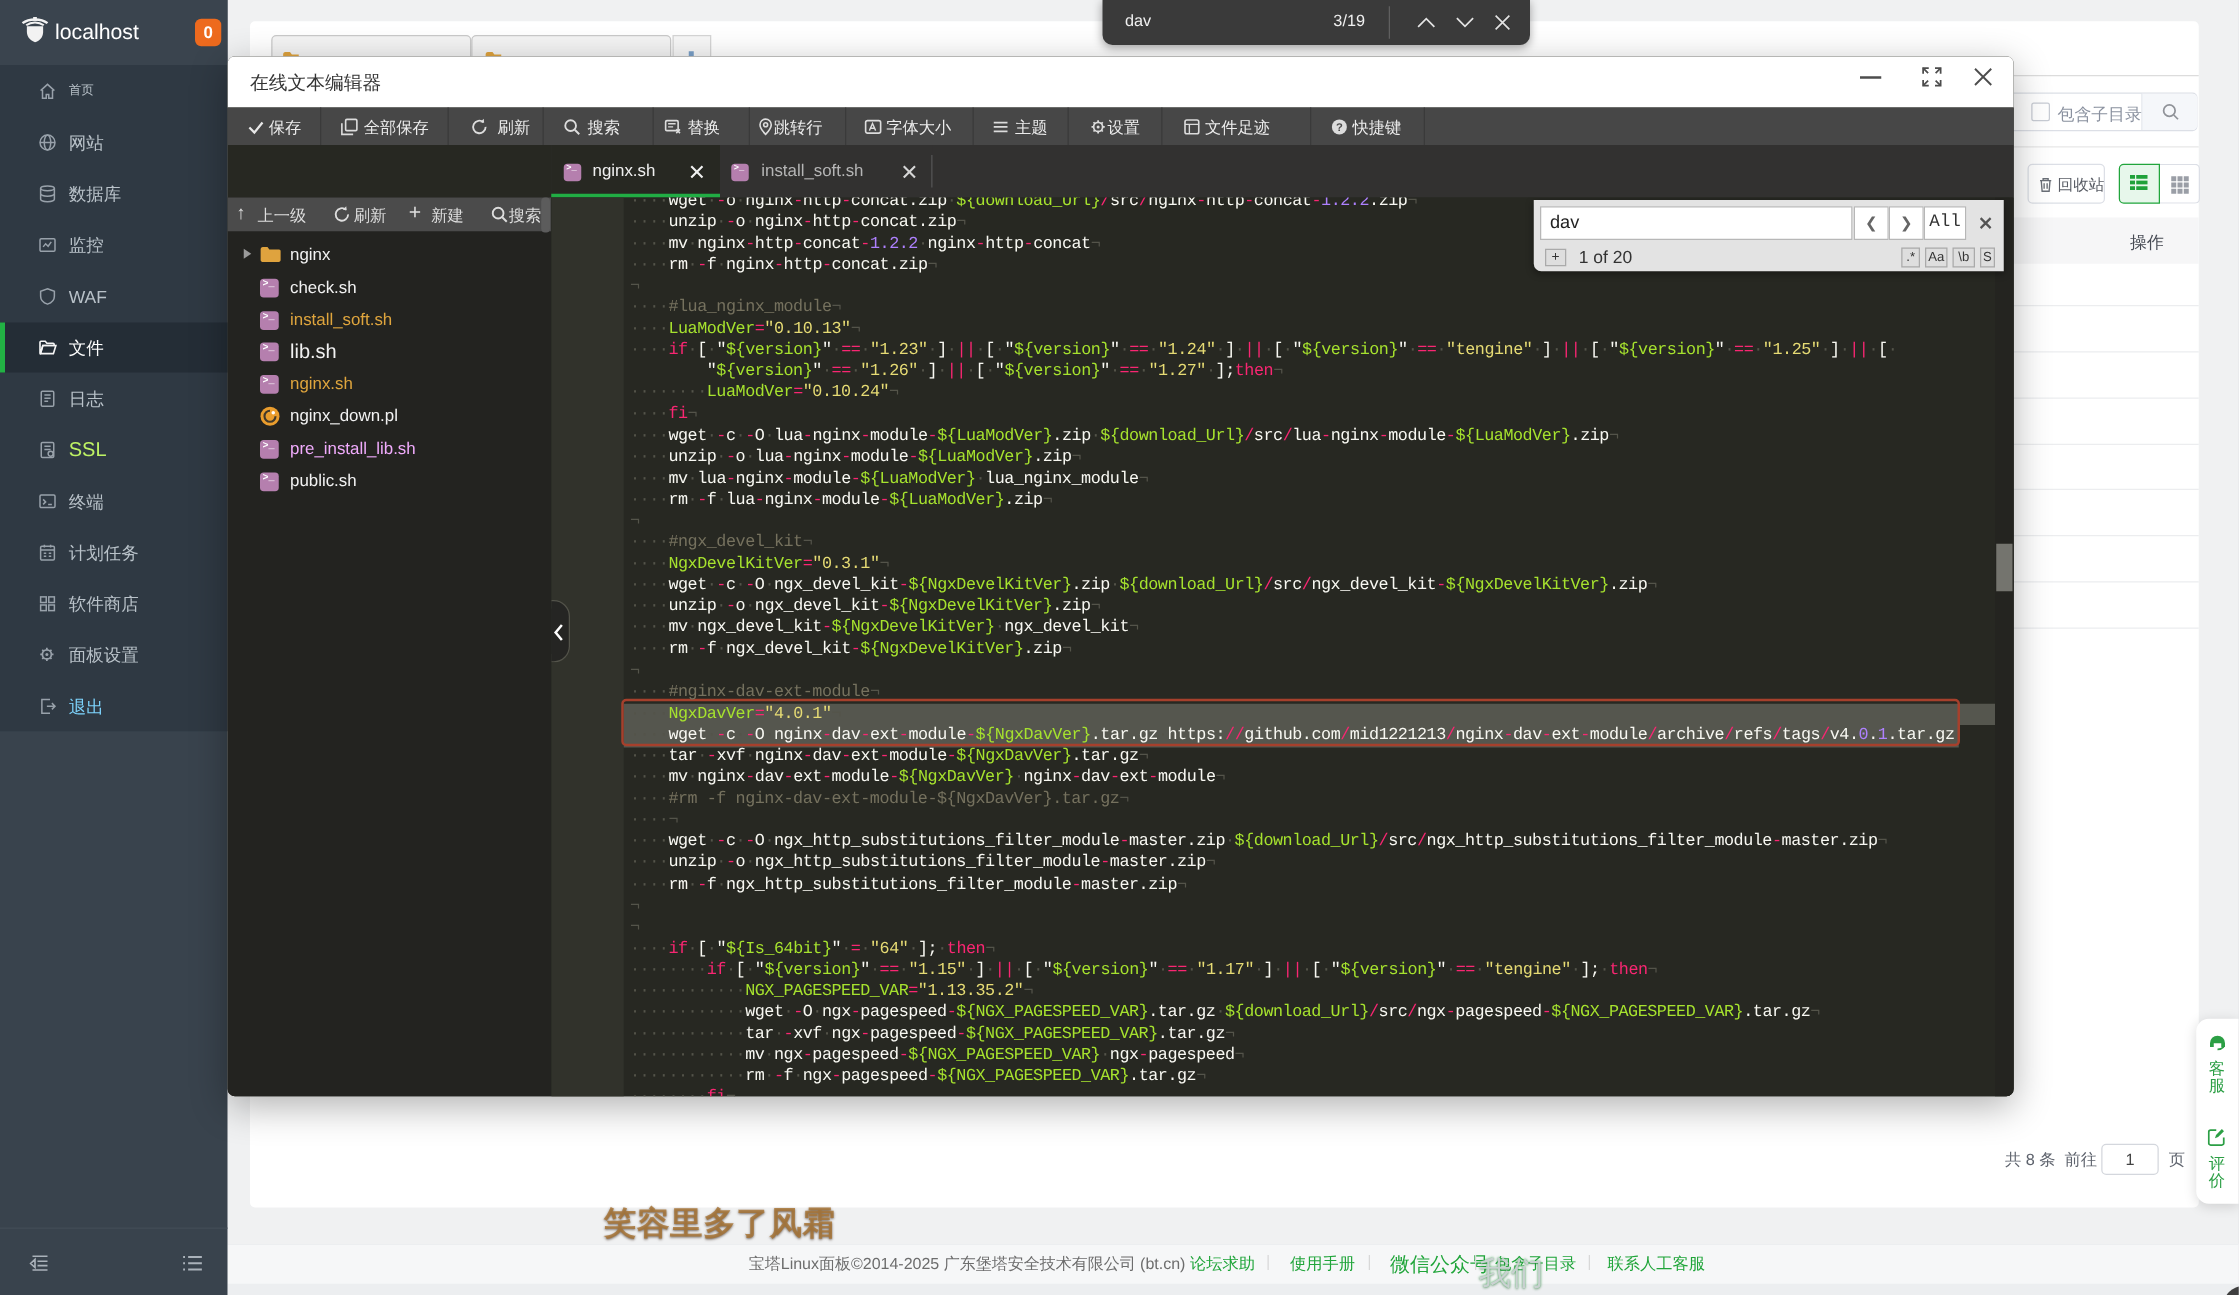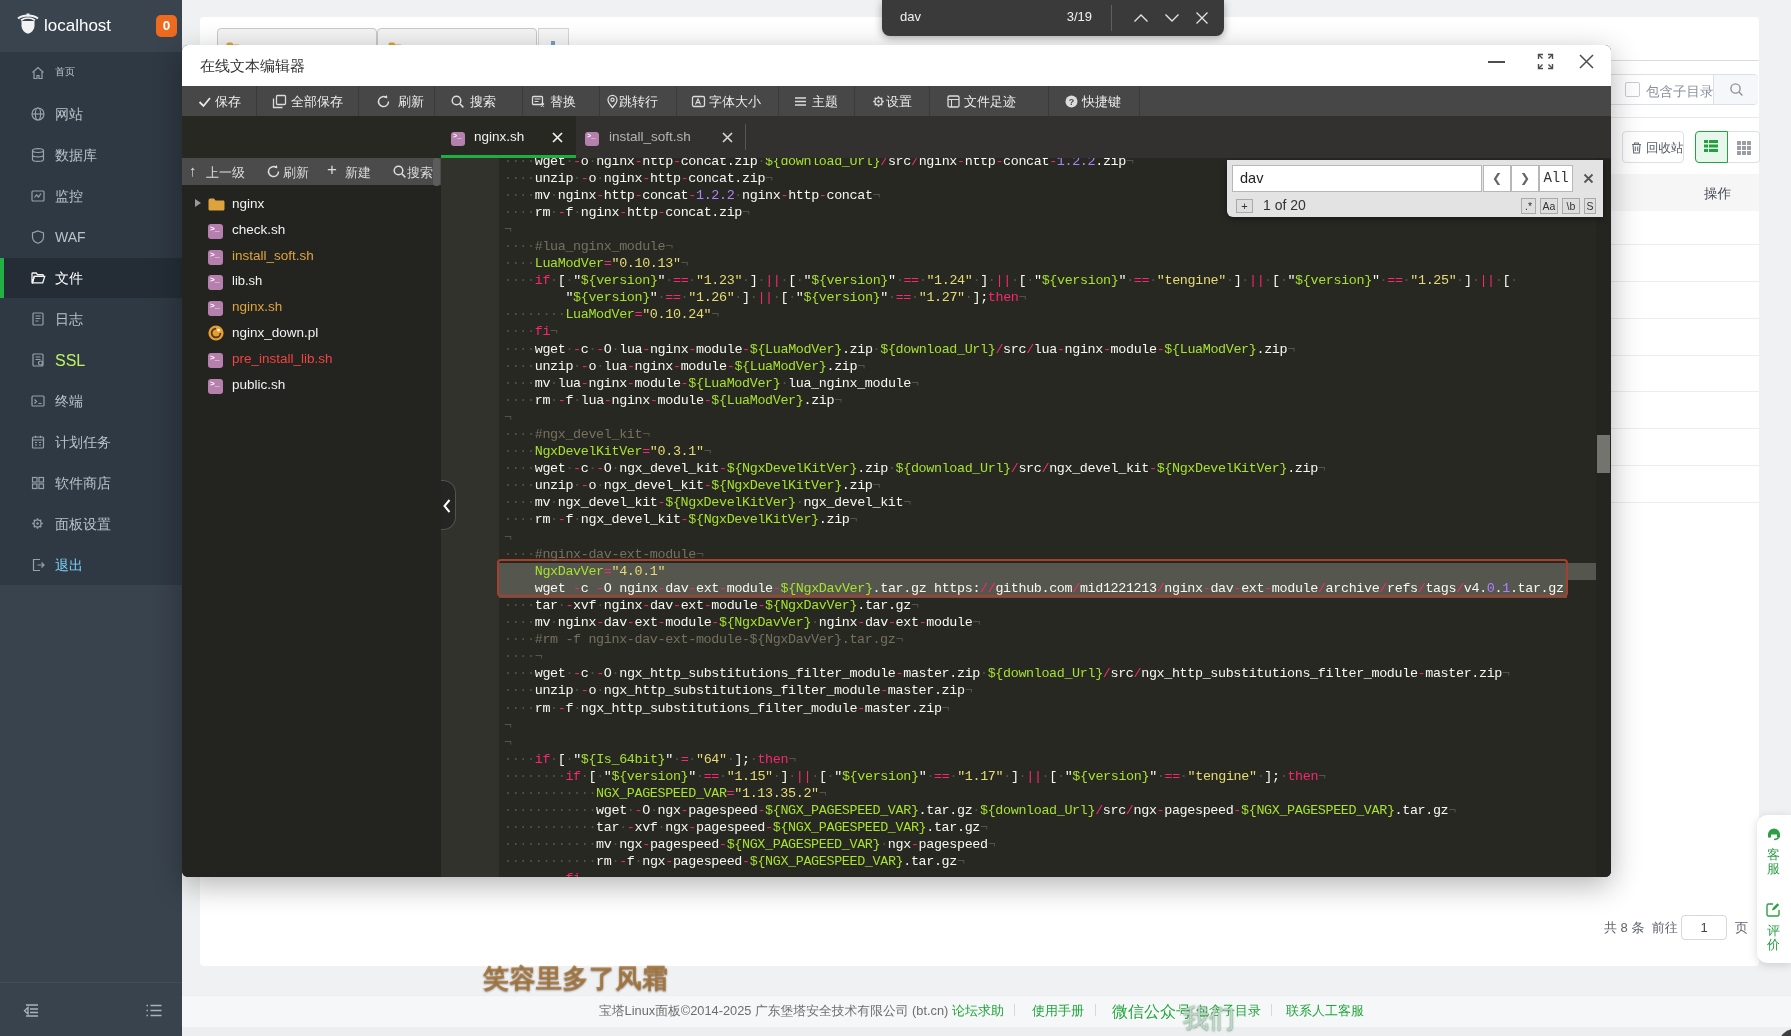--- a/index.html
+++ b/index.html
@@ -298,31 +298,31 @@
         <div class="ab" style="left:13px;top:41px;width:0;height:0;border-left:6px solid #9a9a9a;border-top:4.5px solid transparent;border-bottom:4.5px solid transparent"></div>
         <div class="ab" style="left:26px;top:39px"><svg width="17" height="13" viewBox="0 0 17 13" style="">
             <path d="M0.5 2.5c0-1 .6-2 1.8-2H6l1.5 2h7.7c.9 0 1.3.6 1.3 1.5v7c0 .9-.6 1.5-1.5 1.5H2c-.9 0-1.5-.6-1.5-1.5z" fill="#dfa33e"></path>
           </svg></div>
         <span class="ab" style="left:50px;top:38px;font-size:13.5px;color:#f2f2f2">nginx</span>
         <span class="ab" style="left:26px;top:64px"><span style="display:inline-block;width:15px;height:15px;border-radius:3px;background:#b57fae;vertical-align:middle;position:relative"><span style="position:absolute;left:2px;top:0px;color:#fff;font:bold 8px 'Liberation Mono',monospace">&gt;_</span></span></span>
         <span class="ab" style="left:50px;top:64px;font-size:13.5px;color:#f2f2f2">check.sh</span>
         <span class="ab" style="left:26px;top:90px"><span style="display:inline-block;width:15px;height:15px;border-radius:3px;background:#b57fae;vertical-align:middle;position:relative"><span style="position:absolute;left:2px;top:0px;color:#fff;font:bold 8px 'Liberation Mono',monospace">&gt;_</span></span></span>
         <span class="ab" style="left:50px;top:90px;font-size:13.5px;color:#dfa53d">install_soft.sh</span>
         <span class="ab" style="left:26px;top:115px"><span style="display:inline-block;width:15px;height:15px;border-radius:3px;background:#b57fae;vertical-align:middle;position:relative"><span style="position:absolute;left:2px;top:0px;color:#fff;font:bold 8px 'Liberation Mono',monospace">&gt;_</span></span></span>
-        <span class="ab" style="left:50px;top:115px;font-size:13px;color:#f2f2f2">lib.sh</span>
+        <span class="ab" style="left:50px;top:115px;font-size:16px;color:#f2f2f2">lib.sh</span>
         <span class="ab" style="left:26px;top:141px"><span style="display:inline-block;width:15px;height:15px;border-radius:3px;background:#b57fae;vertical-align:middle;position:relative"><span style="position:absolute;left:2px;top:0px;color:#fff;font:bold 8px 'Liberation Mono',monospace">&gt;_</span></span></span>
         <span class="ab" style="left:50px;top:141px;font-size:13.5px;color:#dfa53d">nginx.sh</span>
         <div class="ab" style="left:26px;top:167px"><svg width="16" height="16" viewBox="0 0 16 16" style="">
             <circle cx="8" cy="8" r="7.6" fill="#ea9d2d"></circle>
             <path d="M8 3.6a4.4 4.4 0 1 0 4.4 4.4" fill="none" stroke="#42392a" stroke-width="1.7"></path>
             <circle cx="10.6" cy="5.2" r="1.4" fill="#fff"></circle>
           </svg></div>
         <span class="ab" style="left:50px;top:167px;font-size:13.5px;color:#f2f2f2">nginx_down.pl</span>
         <span class="ab" style="left:26px;top:193px"><span style="display:inline-block;width:15px;height:15px;border-radius:3px;background:#b57fae;vertical-align:middle;position:relative"><span style="position:absolute;left:2px;top:0px;color:#fff;font:bold 8px 'Liberation Mono',monospace">&gt;_</span></span></span>
-        <span class="ab" style="left:50px;top:193px;font-size:13.5px;color:#ef4444">pre_install_lib.sh</span>
+        <span class="ab" style="left:50px;top:193px;font-size:13.5px;color:#f0abfc">pre_install_lib.sh</span>
         <span class="ab" style="left:26px;top:219px"><span style="display:inline-block;width:15px;height:15px;border-radius:3px;background:#b57fae;vertical-align:middle;position:relative"><span style="position:absolute;left:2px;top:0px;color:#fff;font:bold 8px 'Liberation Mono',monospace">&gt;_</span></span></span>
         <span class="ab" style="left:50px;top:219px;font-size:13.5px;color:#f2f2f2">public.sh</span>
       </div>
       <div class="ab" style="left:259px;top:435px;width:15px;height:50px;background:#252523;border:1px solid #53534a;border-left:none;border-radius:0 13px 13px 0;z-index:6">
         <svg width="10" height="16" viewBox="0 0 10 16" style="position:absolute;left:1px;top:17px">
           <path d="M7.5 2L2.5 8l5 6" stroke="#fff" stroke-width="2" fill="none"></path>
         </svg>
       </div>
       <div class="ab" style="left:259px;top:113px;width:1170px;height:803px;background:#272822;overflow:hidden">
         <div class="ab" style="left:0;top:0;width:58px;height:803px;background:#31322b"></div>

